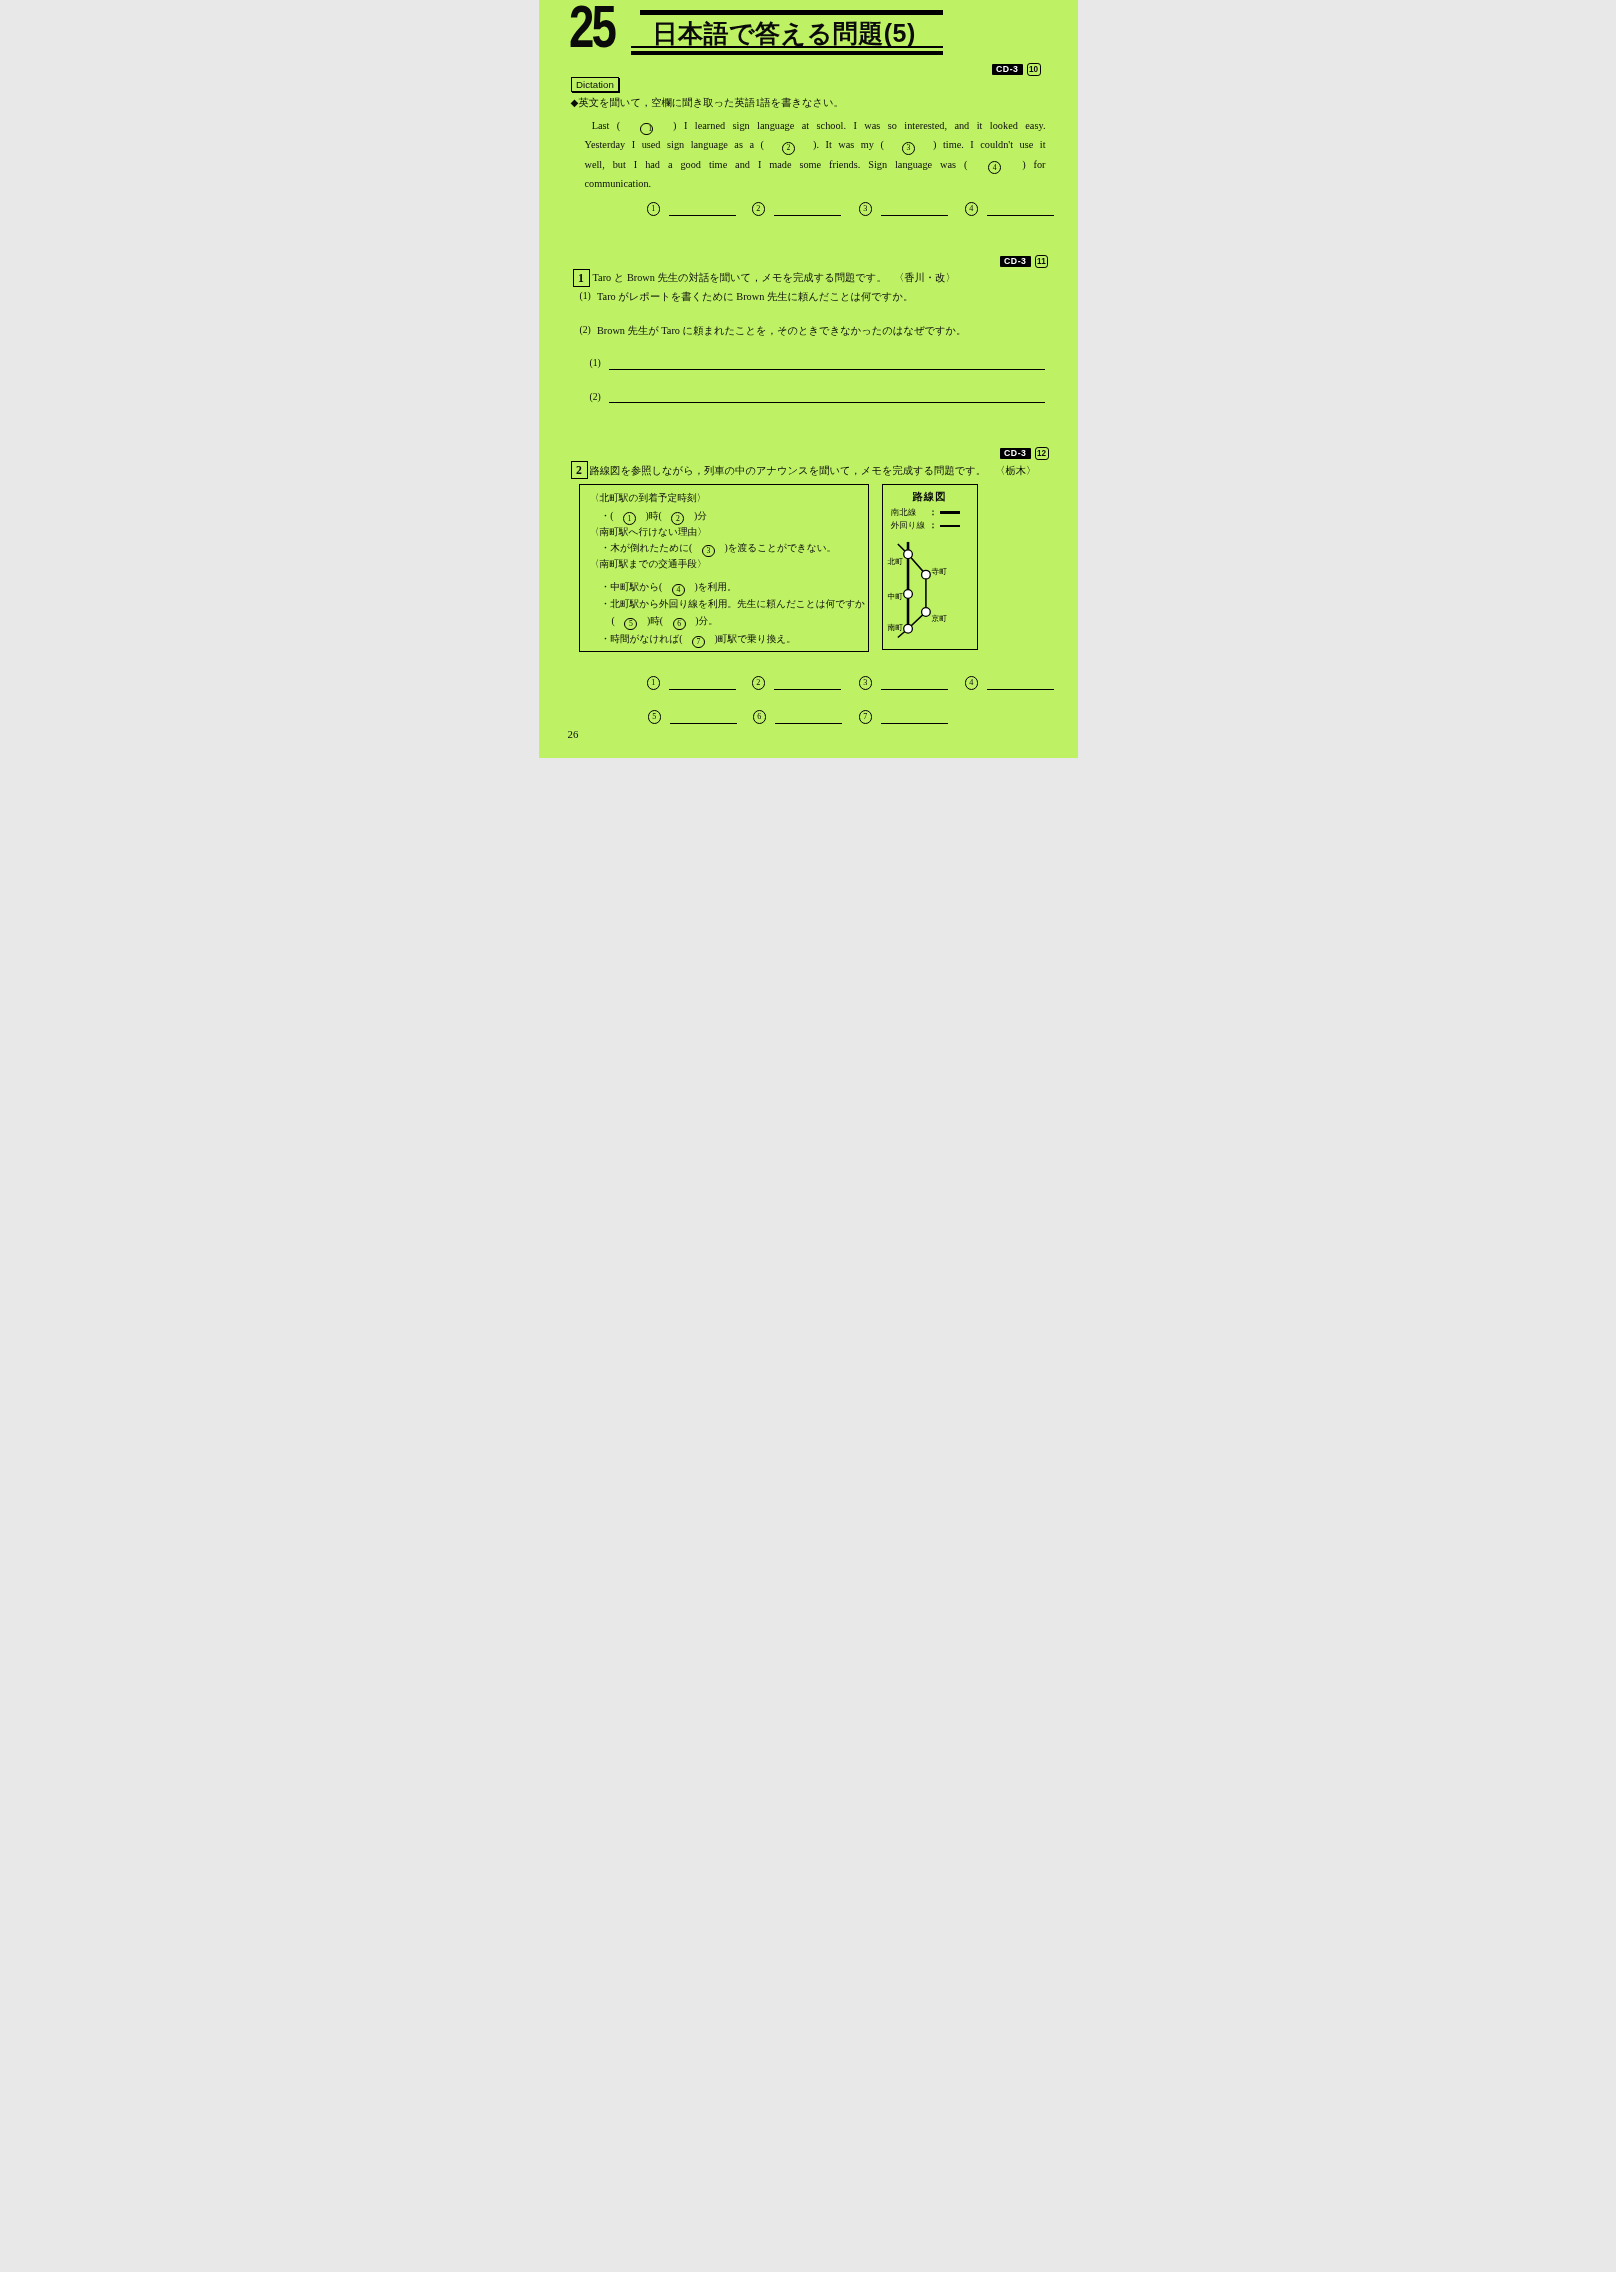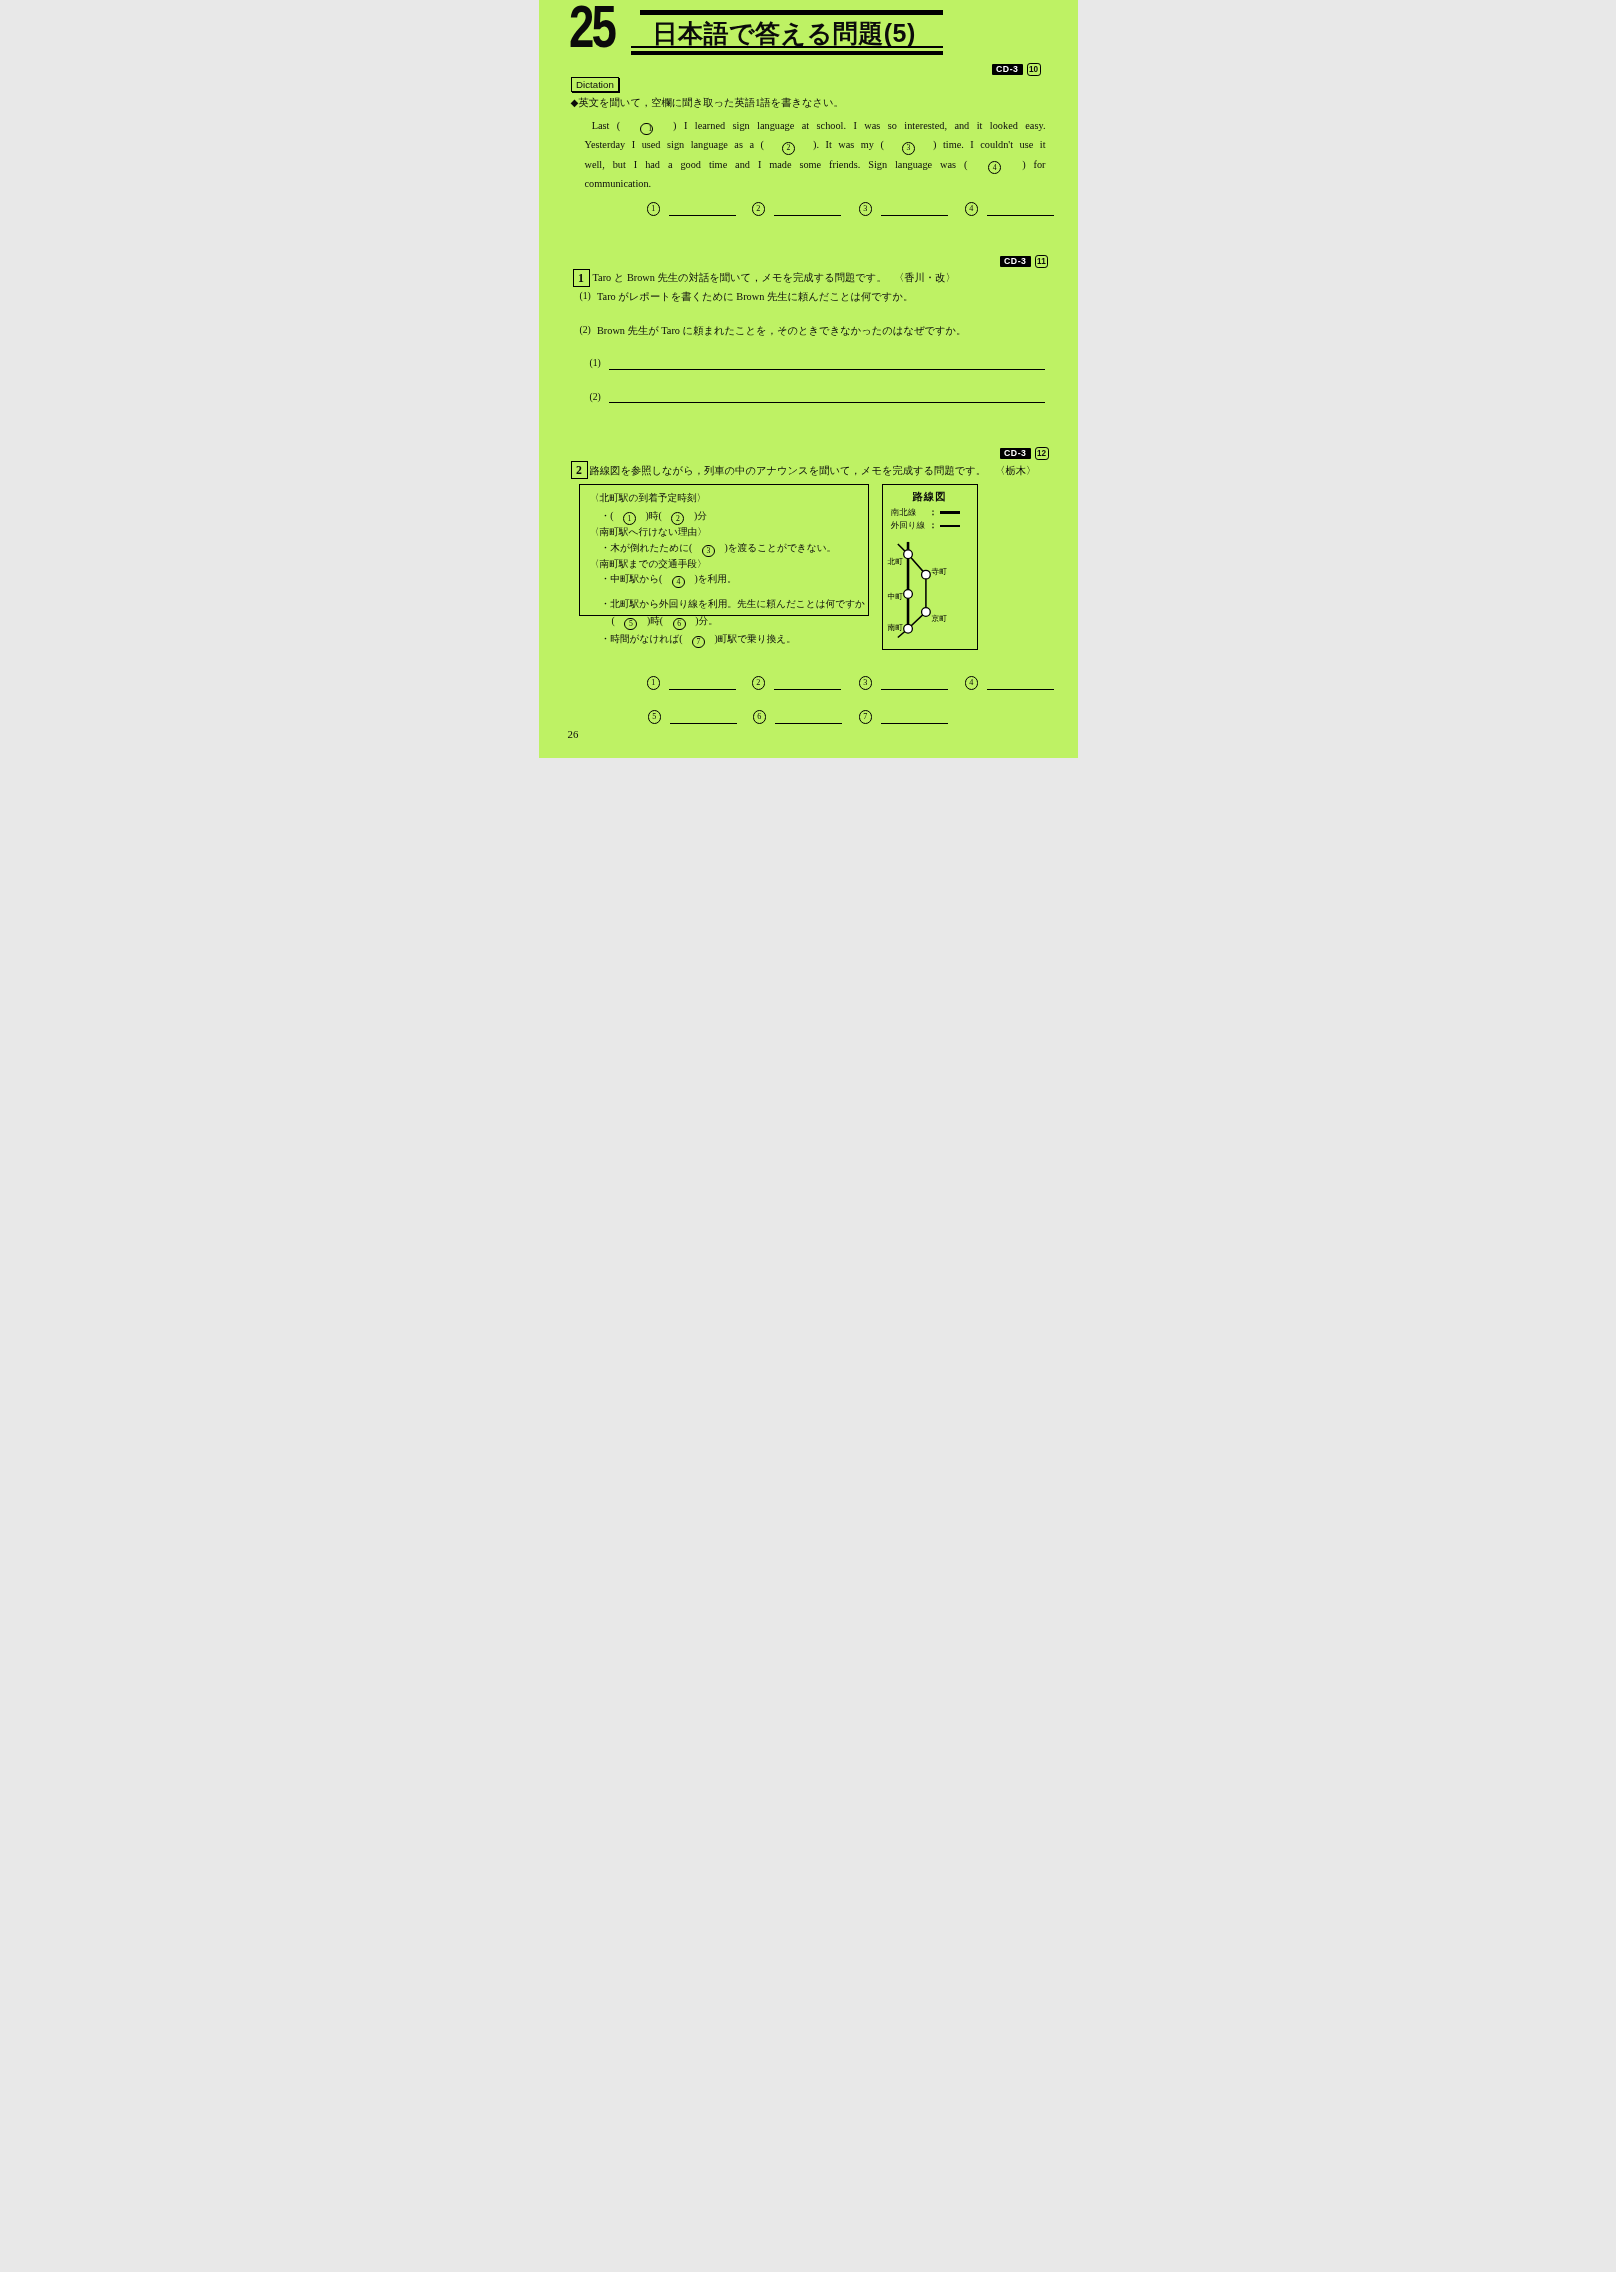--- a/index.html
+++ b/index.html
@@ -57,21 +57,21 @@
     display:inline-flex;align-items:center;justify-content:center;
     width:15px;height:16.4px;border:1.3px solid #000;font-weight:700;font-size:11.8px;
   }
   .sec-text{font-size:10.3px;white-space:nowrap;}
   .source-tag{margin-left:7.2px;}
   .subq{display:flex;gap:6.2px;font-size:10.3px;white-space:nowrap;}
   .subq-label{font-size:9.7px;}
   .ansline-label{font-size:9.7px;}
   .ans-rule{border-bottom:1.5px solid #000;}
   
-  #memo-box{left:40px;top:484px;width:290px;height:132px;border:1.3px solid #000;box-sizing:border-box;}
+  #memo-box{left:40px;top:484px;width:290px;height:168px;border:1.3px solid #000;box-sizing:border-box;}
   .memo-line{position:absolute;font-size:9.7px;white-space:nowrap;}
   .ind0{left:10.3px;} .ind1{left:21px;} .ind2{left:32px;}
   
   #map-box{left:343px;top:484px;width:96px;height:166px;border:1.3px solid #000;box-sizing:border-box;}
   #map-title{position:absolute;top:4.6px;left:0;width:100%;text-align:center;
     font-weight:700;font-size:10.3px;letter-spacing:1px;}
   .legend-row{position:absolute;left:8.2px;display:flex;align-items:center;}
   .legend-name{display:inline-block;width:38px;font-size:8.5px;}
   .legend-colon{font-size:8.5px;font-weight:700;}
   .legend-line{display:inline-block;width:19.5px;margin-left:3.1px;background:#000;}
@@ -162,21 +162,21 @@
   <div class="abs sec-text" style="left:51px;top:464px;">
     <span>路線図を参照しながら，列車の中のアナウンスを聞いて，メモを完成する問題です。</span><span class="source-tag" style="margin-left:9px;">〈栃木〉</span>
   </div>
 
   <div class="abs" id="memo-box">
     <div class="memo-line ind0 deco" style="top:6.7px;">〈北町駅の到着予定時刻〉</div>
     <div class="memo-line ind1 deco" style="top:24.6px;">・(　<span class="cnum">1</span>　)時(　<span class="cnum">2</span>　)分</div>
     <div class="memo-line ind0 deco" style="top:41px;">〈南町駅へ行けない理由〉</div>
     <div class="memo-line ind1 deco" style="top:57px;">・木が倒れたために(　<span class="cnum">3</span>　)を渡ることができない。</div>
     <div class="memo-line ind0 deco" style="top:73px;">〈南町駅までの交通手段〉</div>
-    <div class="memo-line ind1 deco" style="top:88px;">・中町駅から(　<span class="cnum">4</span>　)を利用。</div>
+    <div class="memo-line ind1 deco" style="top:96px;">・中町駅から(　<span class="cnum">4</span>　)を利用。</div>
     <div class="memo-line ind1 deco" style="top:113px;">・北町駅から外回り線を利用。先生に頼んだことは何ですか</div>
     <div class="memo-line ind2 deco" style="top:130px;">(　<span class="cnum">5</span>　)時(　<span class="cnum">6</span>　)分。</div>
     <div class="memo-line ind1 deco" style="top:148px;">・時間がなければ(　<span class="cnum">7</span>　)町駅で乗り換え。</div>
   </div>
 
   <div class="abs" id="map-box">
     <div id="map-title">路線図</div>
 
     <div class="legend-row" style="top:21.5px;">
       <span class="legend-name">南北線</span>

